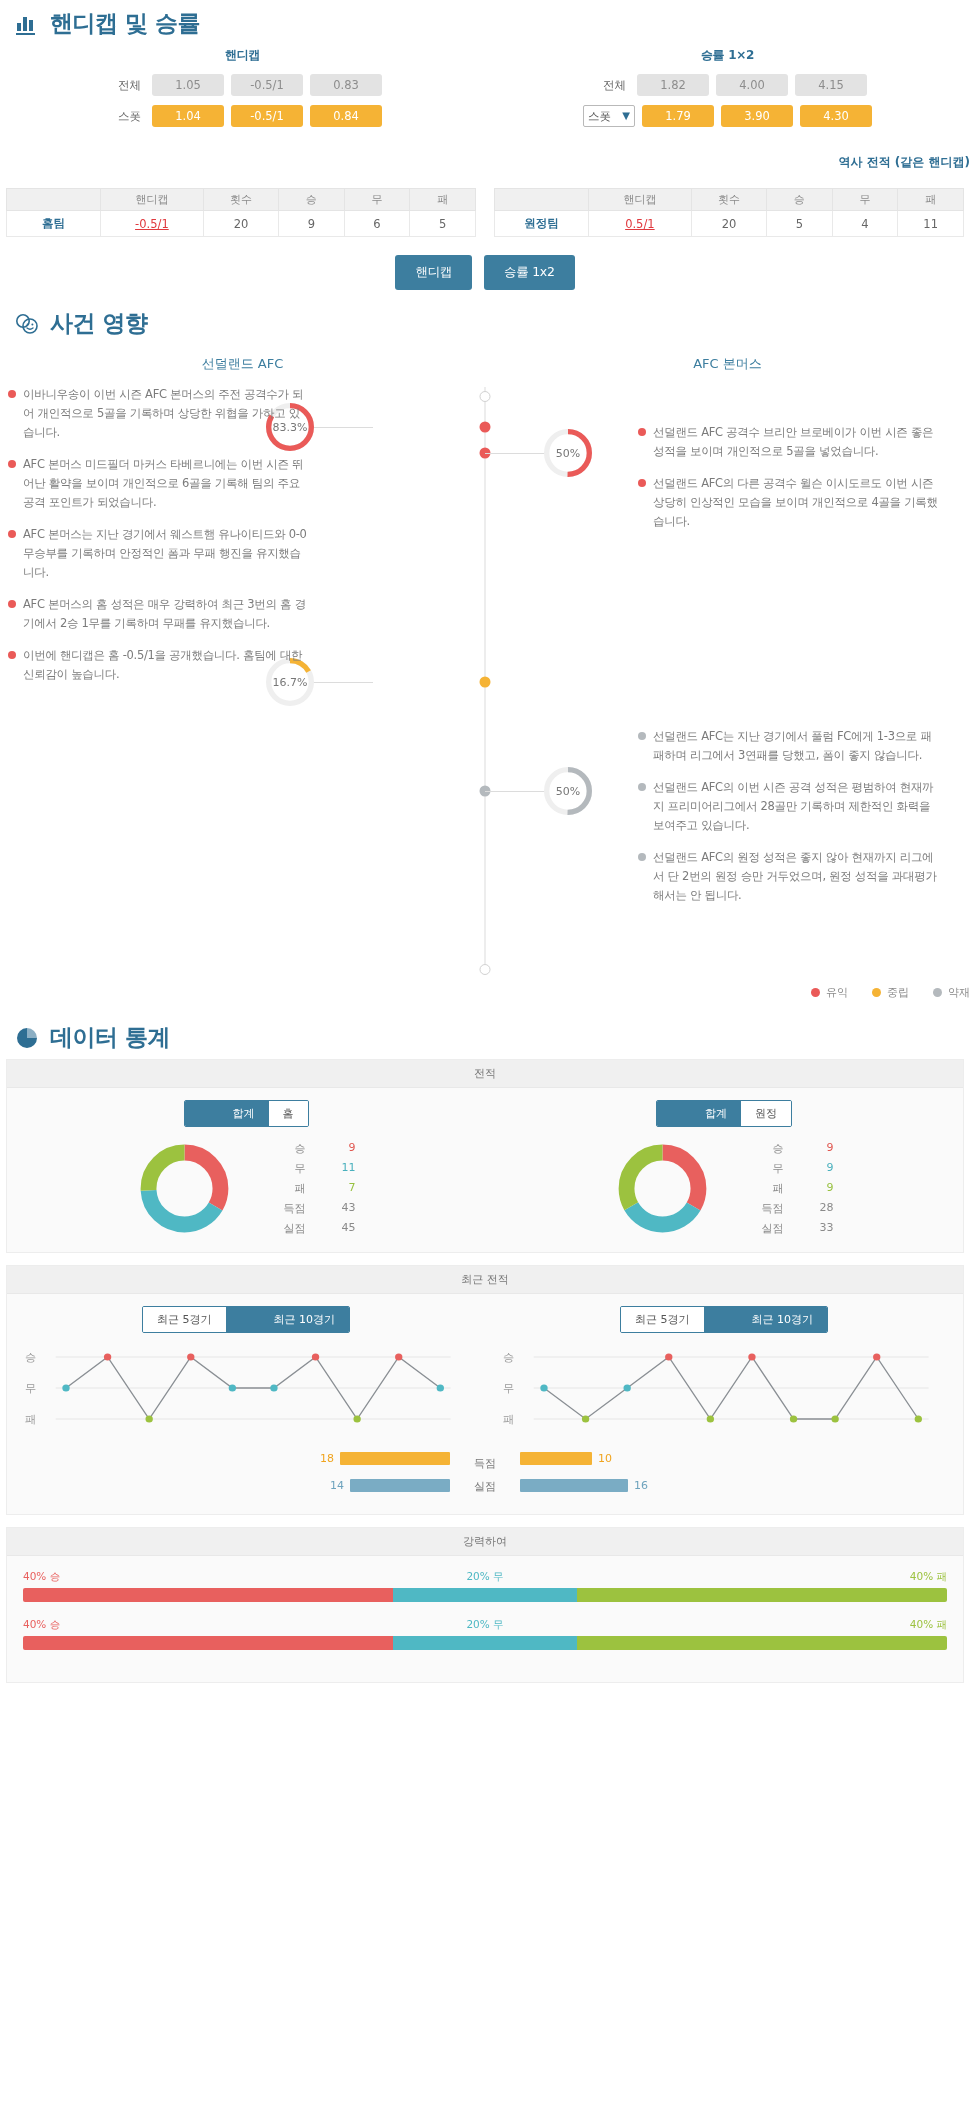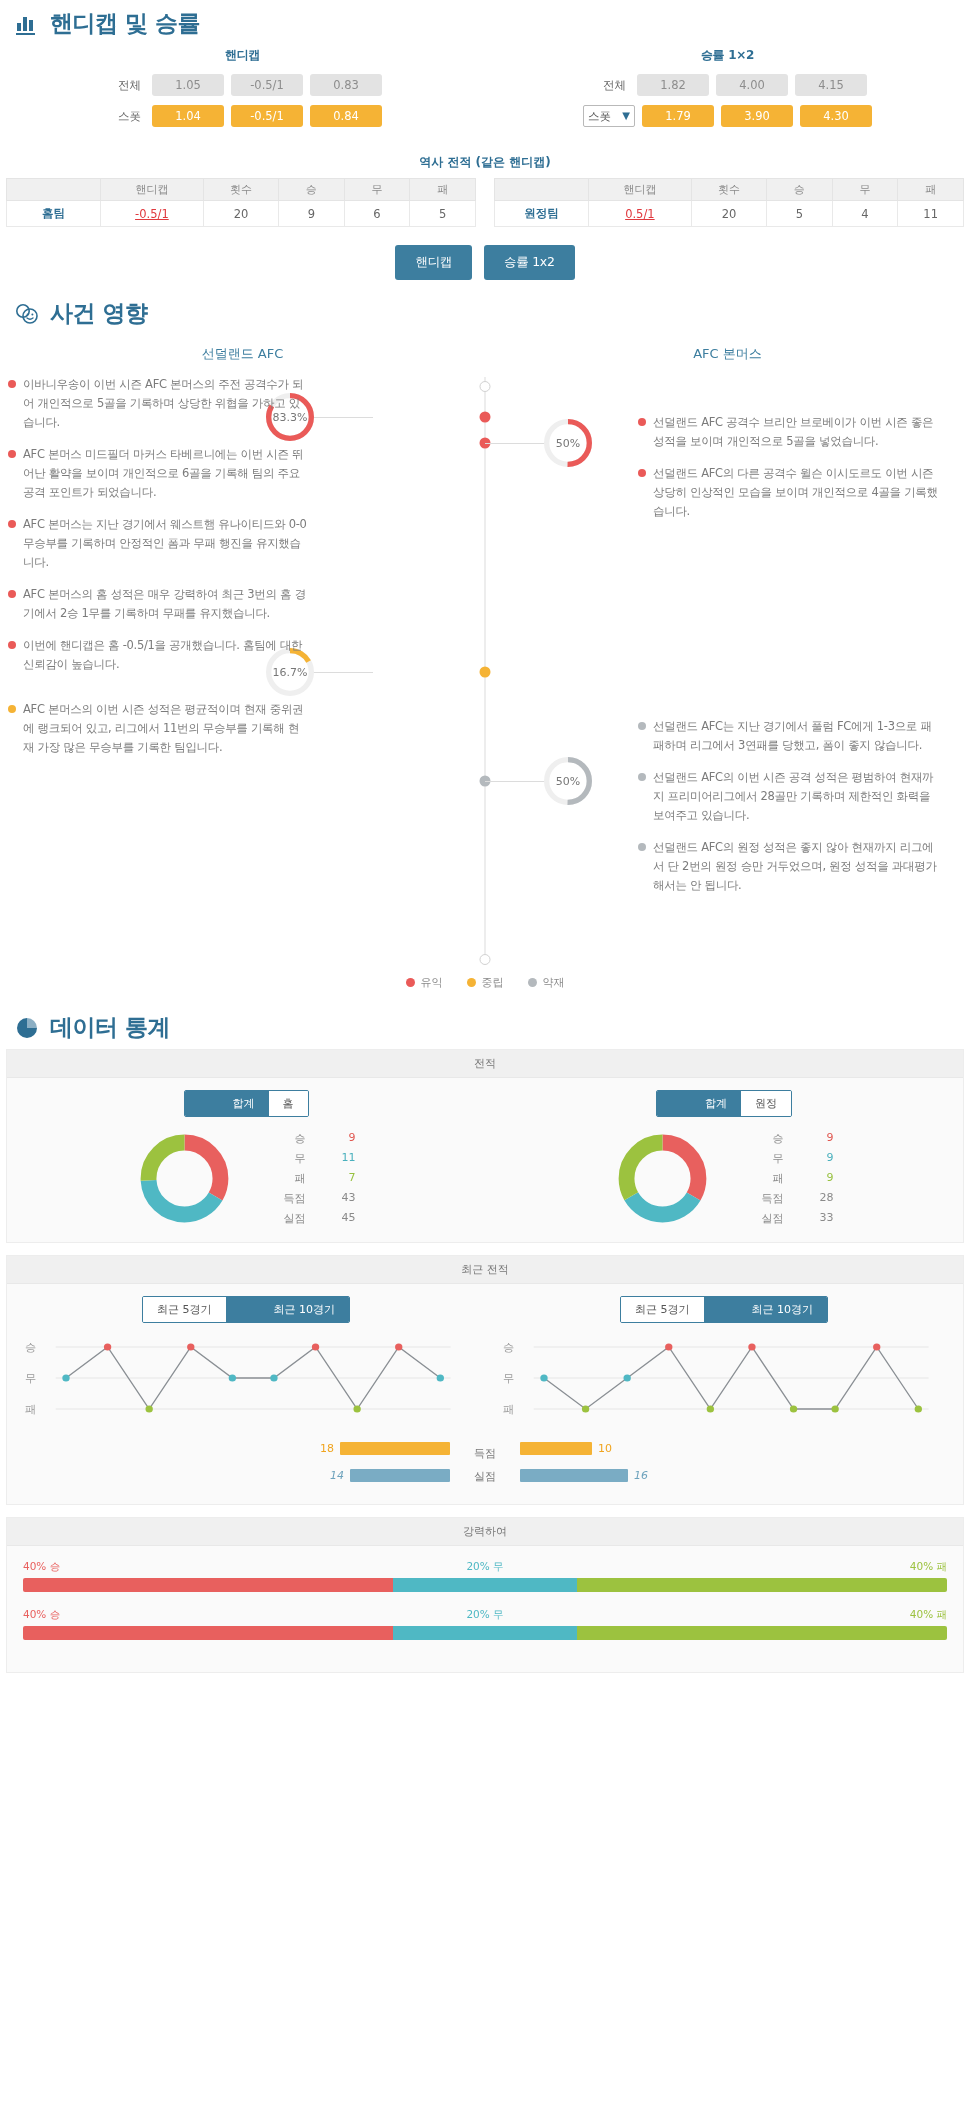--- a/index.html
+++ b/index.html
@@ -31,21 +31,21 @@
   }
   .odds-select .caret{color:#2e6e93;font-size:10px;line-height:1;}
   .cell{
     width:72px;height:22px;border-radius:3px;display:flex;align-items:center;justify-content:center;
     font-size:11.5px;
   }
   .cell.grey{background:#e3e3e3;color:#8d8d8d;}
   .cell.amber{background:#f5b335;color:#ffffff;}
 
   
-  .hist-title{text-align:center;font-size:12px;font-weight:bold;color:#2e6e93;margin:12px 0 7px 0;}
+  .hist-title{text-align:right;font-size:12px;font-weight:bold;color:#2e6e93;margin:12px 0 17px 0;}
   .hist-wrap{display:flex;gap:18px;padding:0 6px;}
   .hist-tbl{flex:1;border-collapse:collapse;width:100%;table-layout:fixed;}
   .hist-tbl th{
     background:#f0f0f0;color:#8a8a8a;font-size:11px;font-weight:normal;
     height:22px;border:1px solid #e4e4e4;text-align:center;
   }
   .hist-tbl td{
     height:26px;border:1px solid #e9e9e9;text-align:center;font-size:11.5px;color:#666;background:#fff;
   }
   .hist-tbl td.team{color:#2e6e93;font-weight:bold;font-size:11.5px;}
@@ -91,21 +91,21 @@
   .col-left{left:8px;}
   .col-right{left:638px;}
 
   .bullet{display:flex;gap:7px;margin-bottom:13px;}
   .bullet .bdot{flex:0 0 8px;width:8px;height:8px;border-radius:50%;margin-top:5px;}
   .bdot.good{background:#ea5a58;}
   .bdot.neutral{background:#f5b335;}
   .bdot.bad{background:#b4b9bd;}
   .bullet p{font-size:11.5px;line-height:1.65;color:#7b7b7b;letter-spacing:-0.3px;}
 
-  .legend{display:flex;justify-content:center;gap:24px;padding:8px 0 4px 0;}
+  .legend{display:flex;justify-content:flex-end;gap:24px;padding:8px 0 4px 0;}
   .legend .li{display:flex;align-items:center;gap:6px;font-size:11px;color:#8a8a8a;}
   .legend .ld{width:9px;height:9px;border-radius:50%;}
 
   
   .panel{background:#fafafa;border:1px solid #ededed;margin:0 6px 12px 6px;}
   .panel-head{
     background:#f0f0f0;text-align:center;font-size:11px;color:#777;padding:6px 0;border-bottom:1px solid #e8e8e8;
   }
   .panel-body{padding:12px 0 16px 0;background:#fafafa;}
 
@@ -129,21 +129,21 @@
 
   
   .form-row{display:flex;margin-top:10px;}
   .form-half{flex:1;padding:0 14px;}
   .bar-line{display:flex;align-items:center;gap:6px;margin-bottom:6px;font-size:11px;}
   .bar{height:13px;border-radius:1px;}
   .bar.amber{background:#f5b335;}
   .bar.blue{background:#7aacc4;}
   .bar-mid-label{width:46px;text-align:center;font-size:11px;color:#777;}
   .num.amber-t{color:#f0a41e;}
-  .num.blue-t{color:#6ea3bd;font-style:italic;}
+  .num.blue-t{color:#6ea3bd;}
 
   
   .h2h{padding:14px 16px 16px 16px;}
   .h2h-labels{display:flex;font-size:10.5px;margin-bottom:4px;}
   .h2h-bar{display:flex;height:14px;border-radius:2px;overflow:hidden;margin-bottom:16px;}
   .seg-win{background:#e8605e;}
   .seg-draw{background:#4fb8c4;}
   .seg-loss{background:#9cc23f;}
   .lab-win{color:#e8605e;}
   .lab-draw{color:#4fb8c4;}
@@ -338,24 +338,20 @@
             <p>AFC 본머스는 지난 경기에서 웨스트햄 유나이티드와 0-0 무승부를 기록하며 안정적인 폼과 무패 행진을 유지했습니다.</p>
           </div>
           <div class="bullet">
             <span class="bdot good"></span>
             <p>AFC 본머스의 홈 성적은 매우 강력하여 최근 3번의 홈 경기에서 2승 1무를 기록하며 무패를 유지했습니다.</p>
           </div>
           <div class="bullet">
             <span class="bdot good"></span>
             <p>이번에 핸디캡은 홈 -0.5/1을 공개했습니다. 홈팀에 대한 신뢰감이 높습니다.</p>
           </div>
-          <div class="bullet" style="margin-top: 26px;">
-            <span class="bdot neutral"></span>
-            <p>AFC 본머스의 이번 시즌 성적은 평균적이며 현재 중위권에 랭크되어 있고, 리그에서 11번의 무승부를 기록해 현재 가장 많은 무승부를 기록한 팀입니다.</p>
-          </div>
         </div>
       <div class="col-right" id="colRight" style="top:46px">
           <div class="bullet">
             <span class="bdot good"></span>
             <p>선덜랜드 AFC 공격수 브리안 브로베이가 이번 시즌 좋은 성적을 보이며 개인적으로 5골을 넣었습니다.</p>
           </div>
           <div class="bullet">
             <span class="bdot good"></span>
             <p>선덜랜드 AFC의 다른 공격수 윌슨 이시도르도 이번 시즌 상당히 인상적인 모습을 보이며 개인적으로 4골을 기록했습니다.</p>
           </div>

